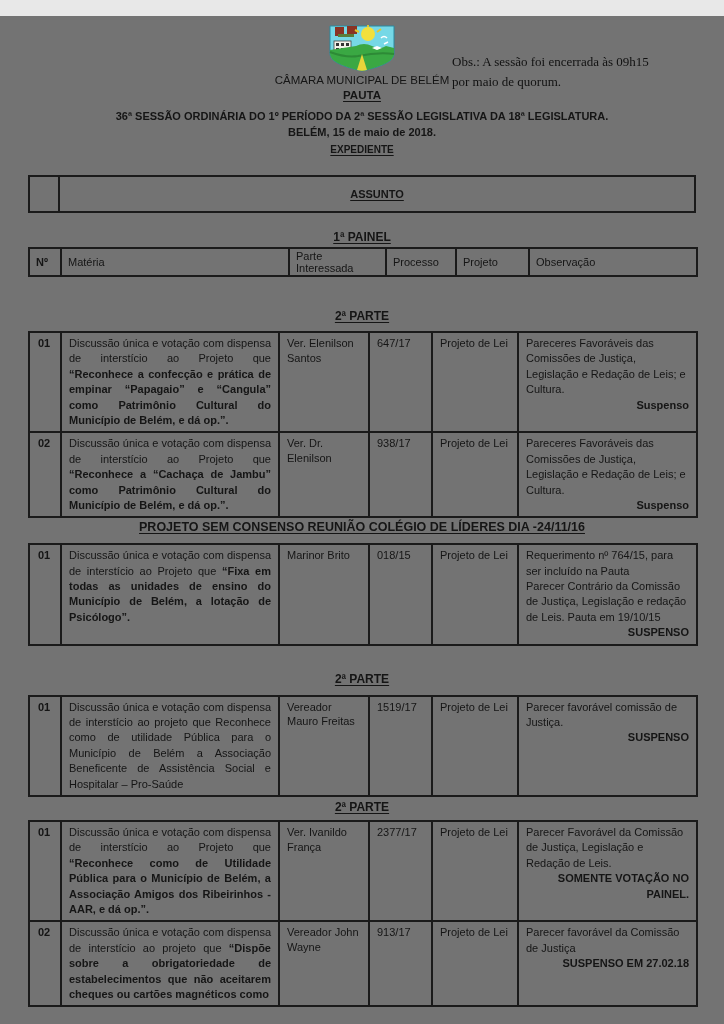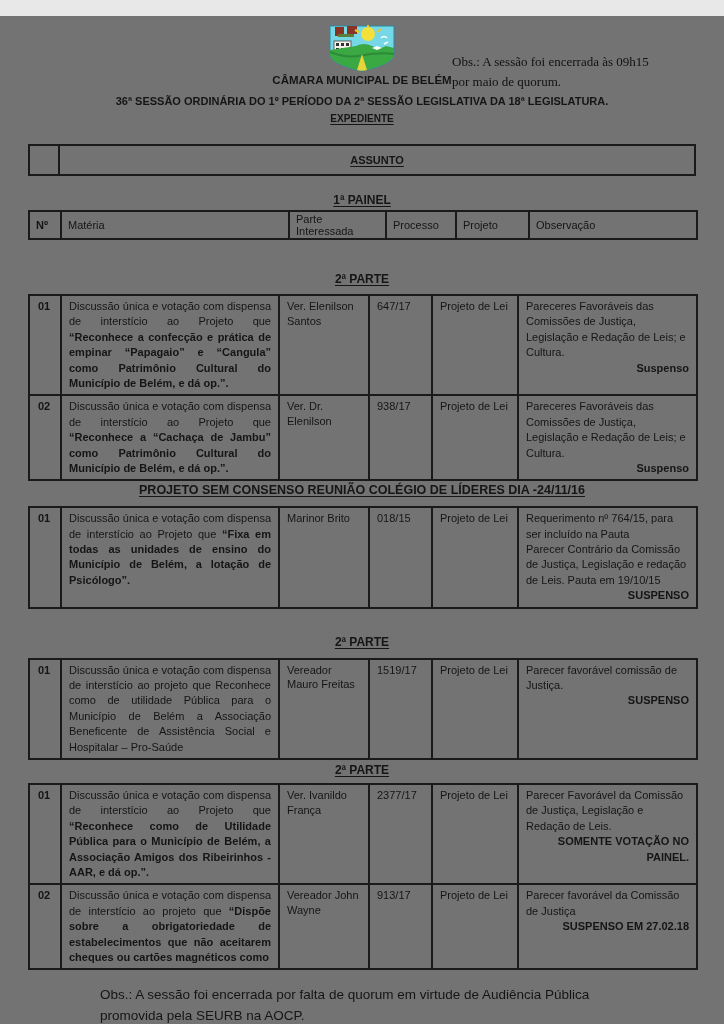--- a/index.html
+++ b/index.html
@@ -10,30 +10,30 @@
   }
   
   .top-note{
     position:absolute;left:452px;top:36px;width:262px;
     font-family:"Liberation Serif",serif;font-size:13px;line-height:1.5;color:#111;
   }
   
   .header-center{text-align:center;padding-top:8px;}
   .logo{display:block;margin:0 auto;}
   .line-state{font-size:11.5px;margin-top:2px;letter-spacing:.2px;}
-  .line-org{font-size:11.5px;font-weight:bold;margin-top:1px;}
+  .line-org{font-size:11.5px;font-weight:normal;margin-top:1px;}
   .line-pauta{font-size:11.5px;font-weight:bold;text-decoration:underline;text-underline-offset:2px;margin-top:3px;}
   .line-session{font-size:11px;font-weight:bold;margin-top:9px;}
   .line-date{font-size:11px;font-weight:bold;margin-top:4px;}
   .line-exped{font-size:10px;font-weight:bold;text-decoration:underline;text-underline-offset:2px;margin-top:6px;}
   
   .doc-table{margin-left:28px;width:668px;border-collapse:collapse;table-layout:fixed;}
   .doc-table td{border:2px solid #1a1a1a;font-size:11px;box-sizing:border-box;}
   .assunto-table{margin-top:20px;}
-  .assunto-table td{height:30px;}
+  .assunto-table td{height:36px;}
   .assunto-label{text-align:center;font-weight:bold;text-decoration:underline;text-underline-offset:2px;font-size:11.5px;}
   .part-heading{text-align:center;font-weight:bold;text-decoration:underline;text-underline-offset:2px;font-size:12px;}
   #h-parte1{margin-top:17px;}
   #h-parte2a{margin-top:32px;margin-bottom:8px;}
   #h-consenso{margin-top:2px;margin-bottom:9px;font-size:12.5px;}
   #h-parte2b{margin-top:26px;margin-bottom:9px;}
   #h-parte2c{margin-top:3px;margin-bottom:6px;}
   .cols-table{margin-top:3px;}
   .cols-table td{height:19px;padding:1px 6px;vertical-align:middle;}
   .col-num{font-weight:bold;}
@@ -78,21 +78,23 @@
       <rect x="15" y="19" width="3" height="3" fill="#333"></rect>
       <rect x="20" y="19" width="3" height="3" fill="#333"></rect>
       <rect x="10" y="24" width="3" height="3" fill="#333"></rect>
       <rect x="15" y="24" width="3" height="3" fill="#333"></rect>
       <path d="M30,22 q8,-4 16,0 q8,4 14,0 l8,2 V30 Q68,40 36,47 Q4,40 4,30 V26 Z" fill="#3aa843"></path>
       <path d="M4,28 q16,6 28,4 q20,-4 36,-2" stroke="#2d8a36" stroke-width="2" fill="none"></path>
       <path d="M31,46 L36,30 L41,46 Q36,47.5 31,46 Z" fill="#e8d43a"></path>
       <path d="M46,24 l5,-2 l5,2 l-5,2 Z" fill="#ffffff"></path>
     </svg>
     <div class="line-org">CÂMARA MUNICIPAL DE BELÉM</div>
+    <div class="line-pauta">PAUTA</div>
     <div class="line-session">36ª SESSÃO ORDINÁRIA DO 1º PERÍODO DA 2ª SESSÃO LEGISLATIVA DA 18ª LEGISLATURA.</div>
+    <div class="line-date">BELÉM, 15 de maio de 2018.</div>
     <div class="line-exped">EXPEDIENTE</div>
   </div>
 
   <table class="doc-table assunto-table">
     <colgroup>
         <col style="width:30px">
         <col>
       </colgroup>
     <tbody>
       <tr>

